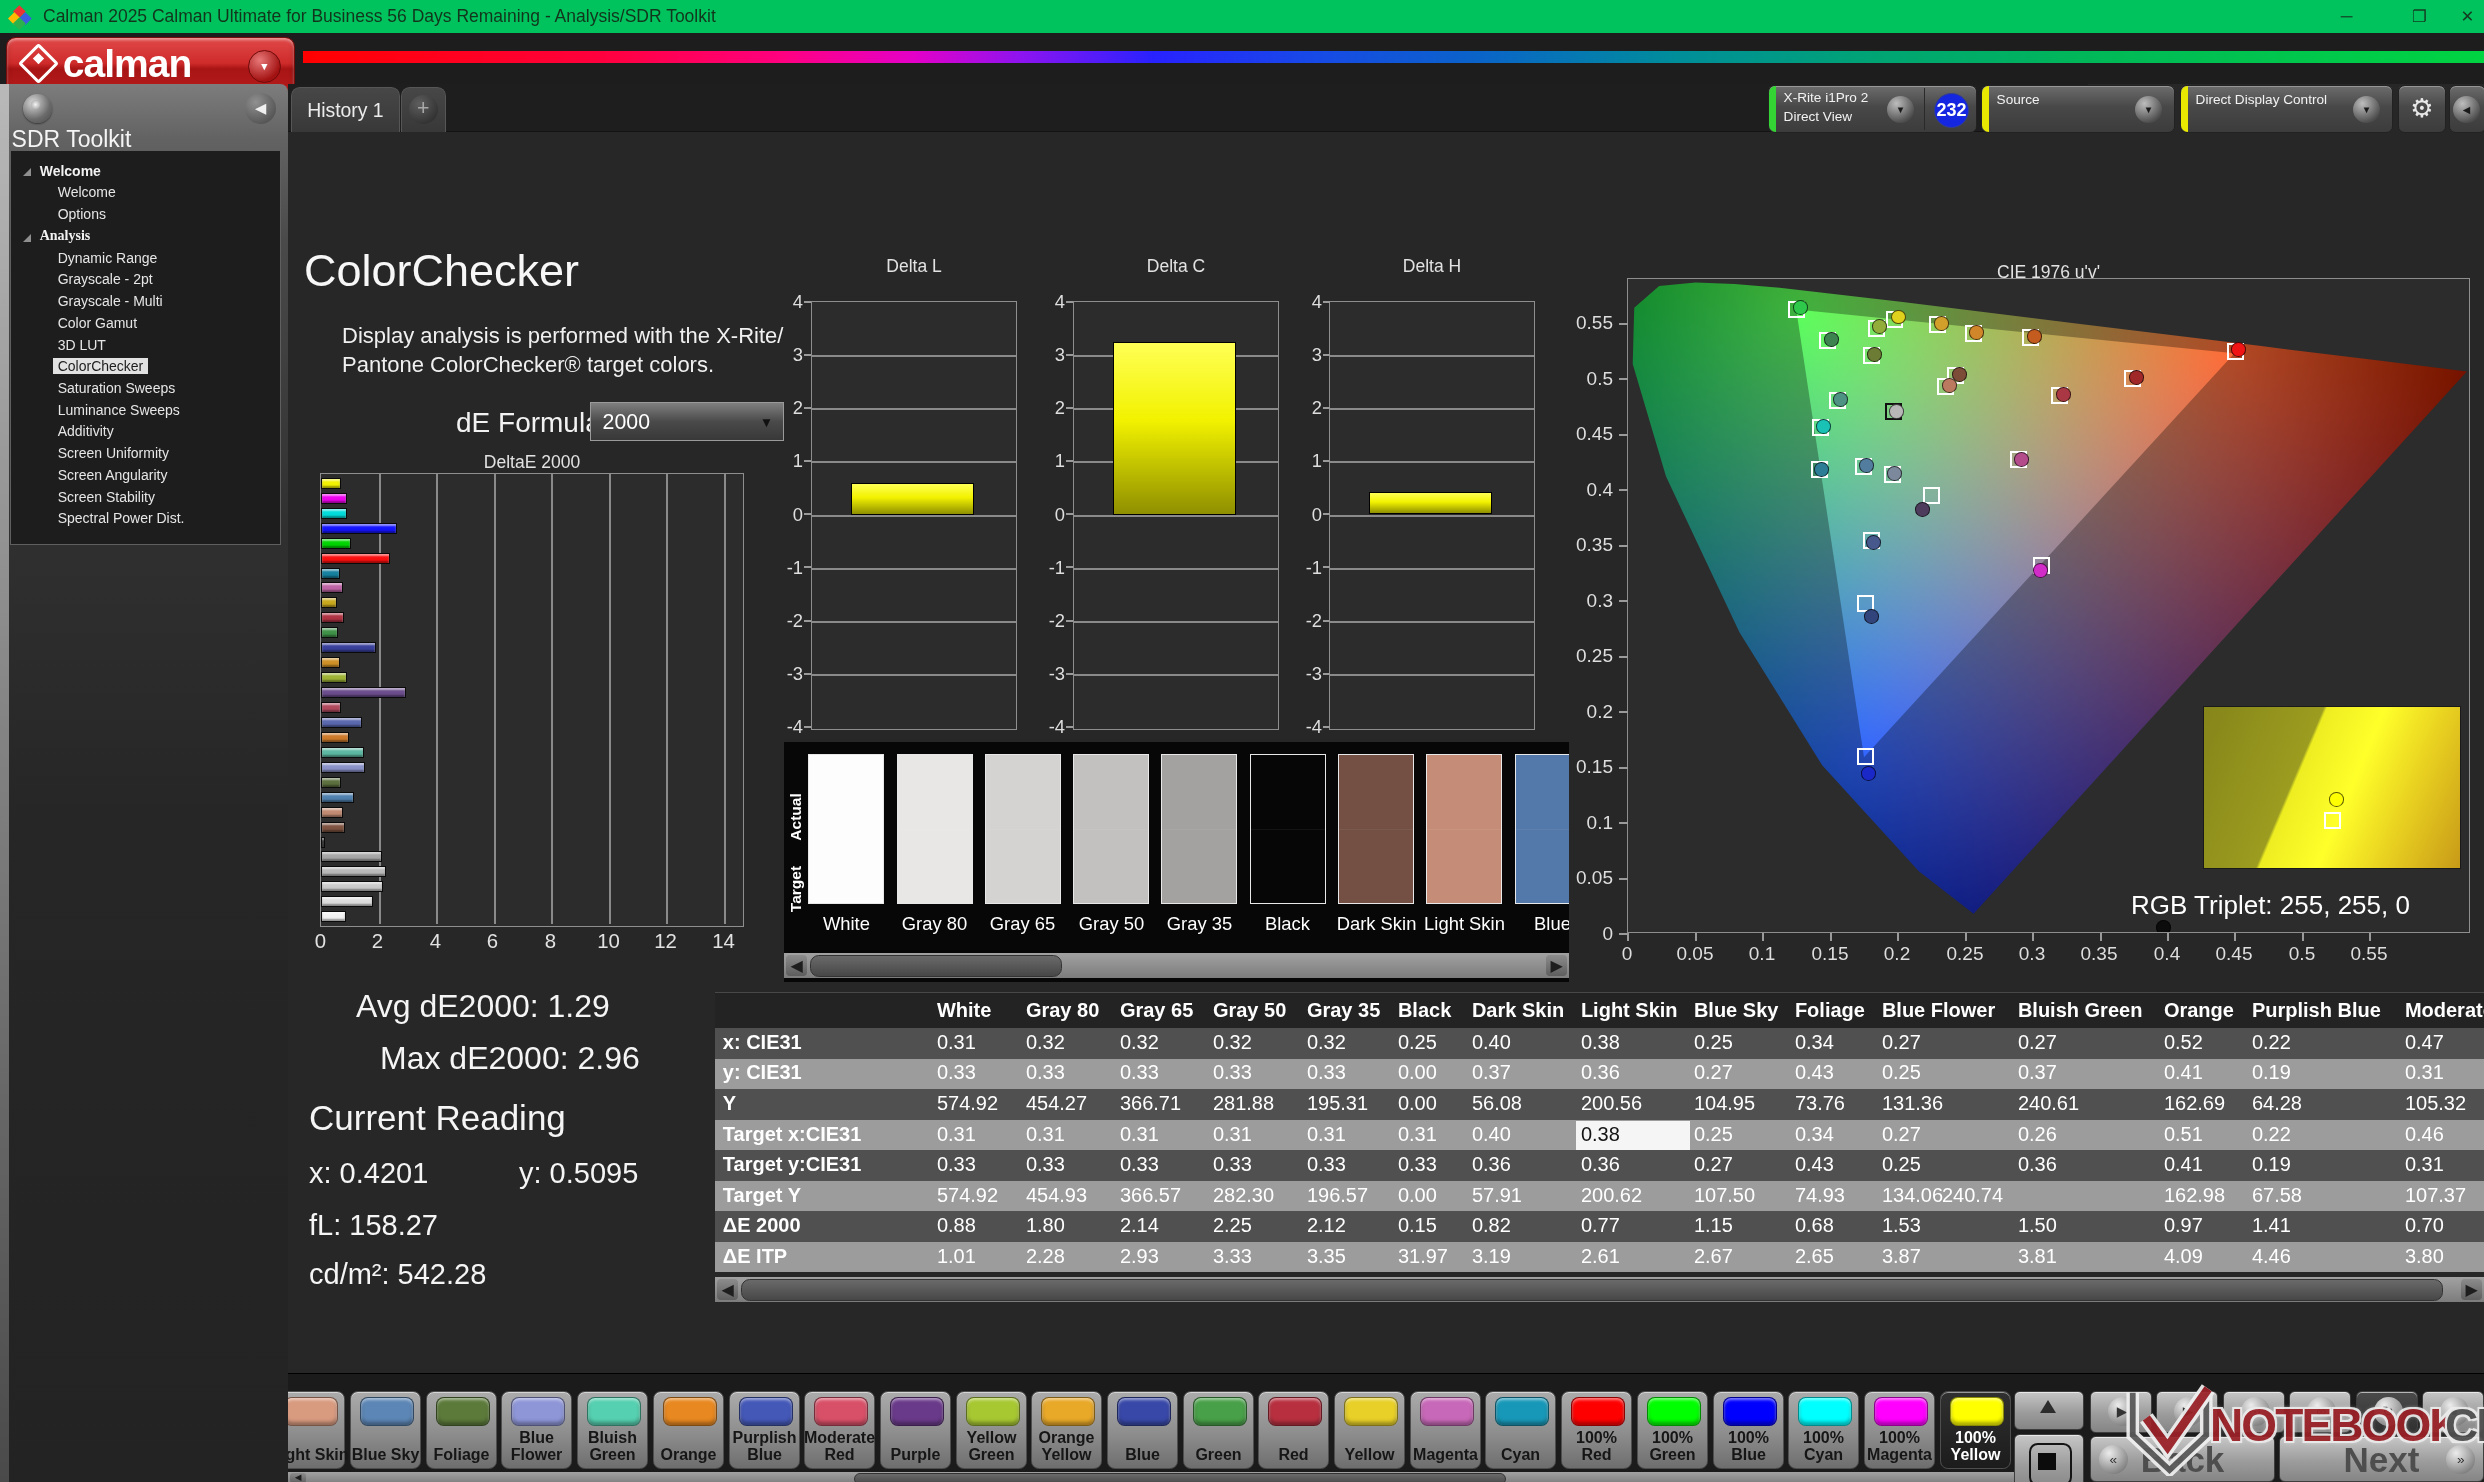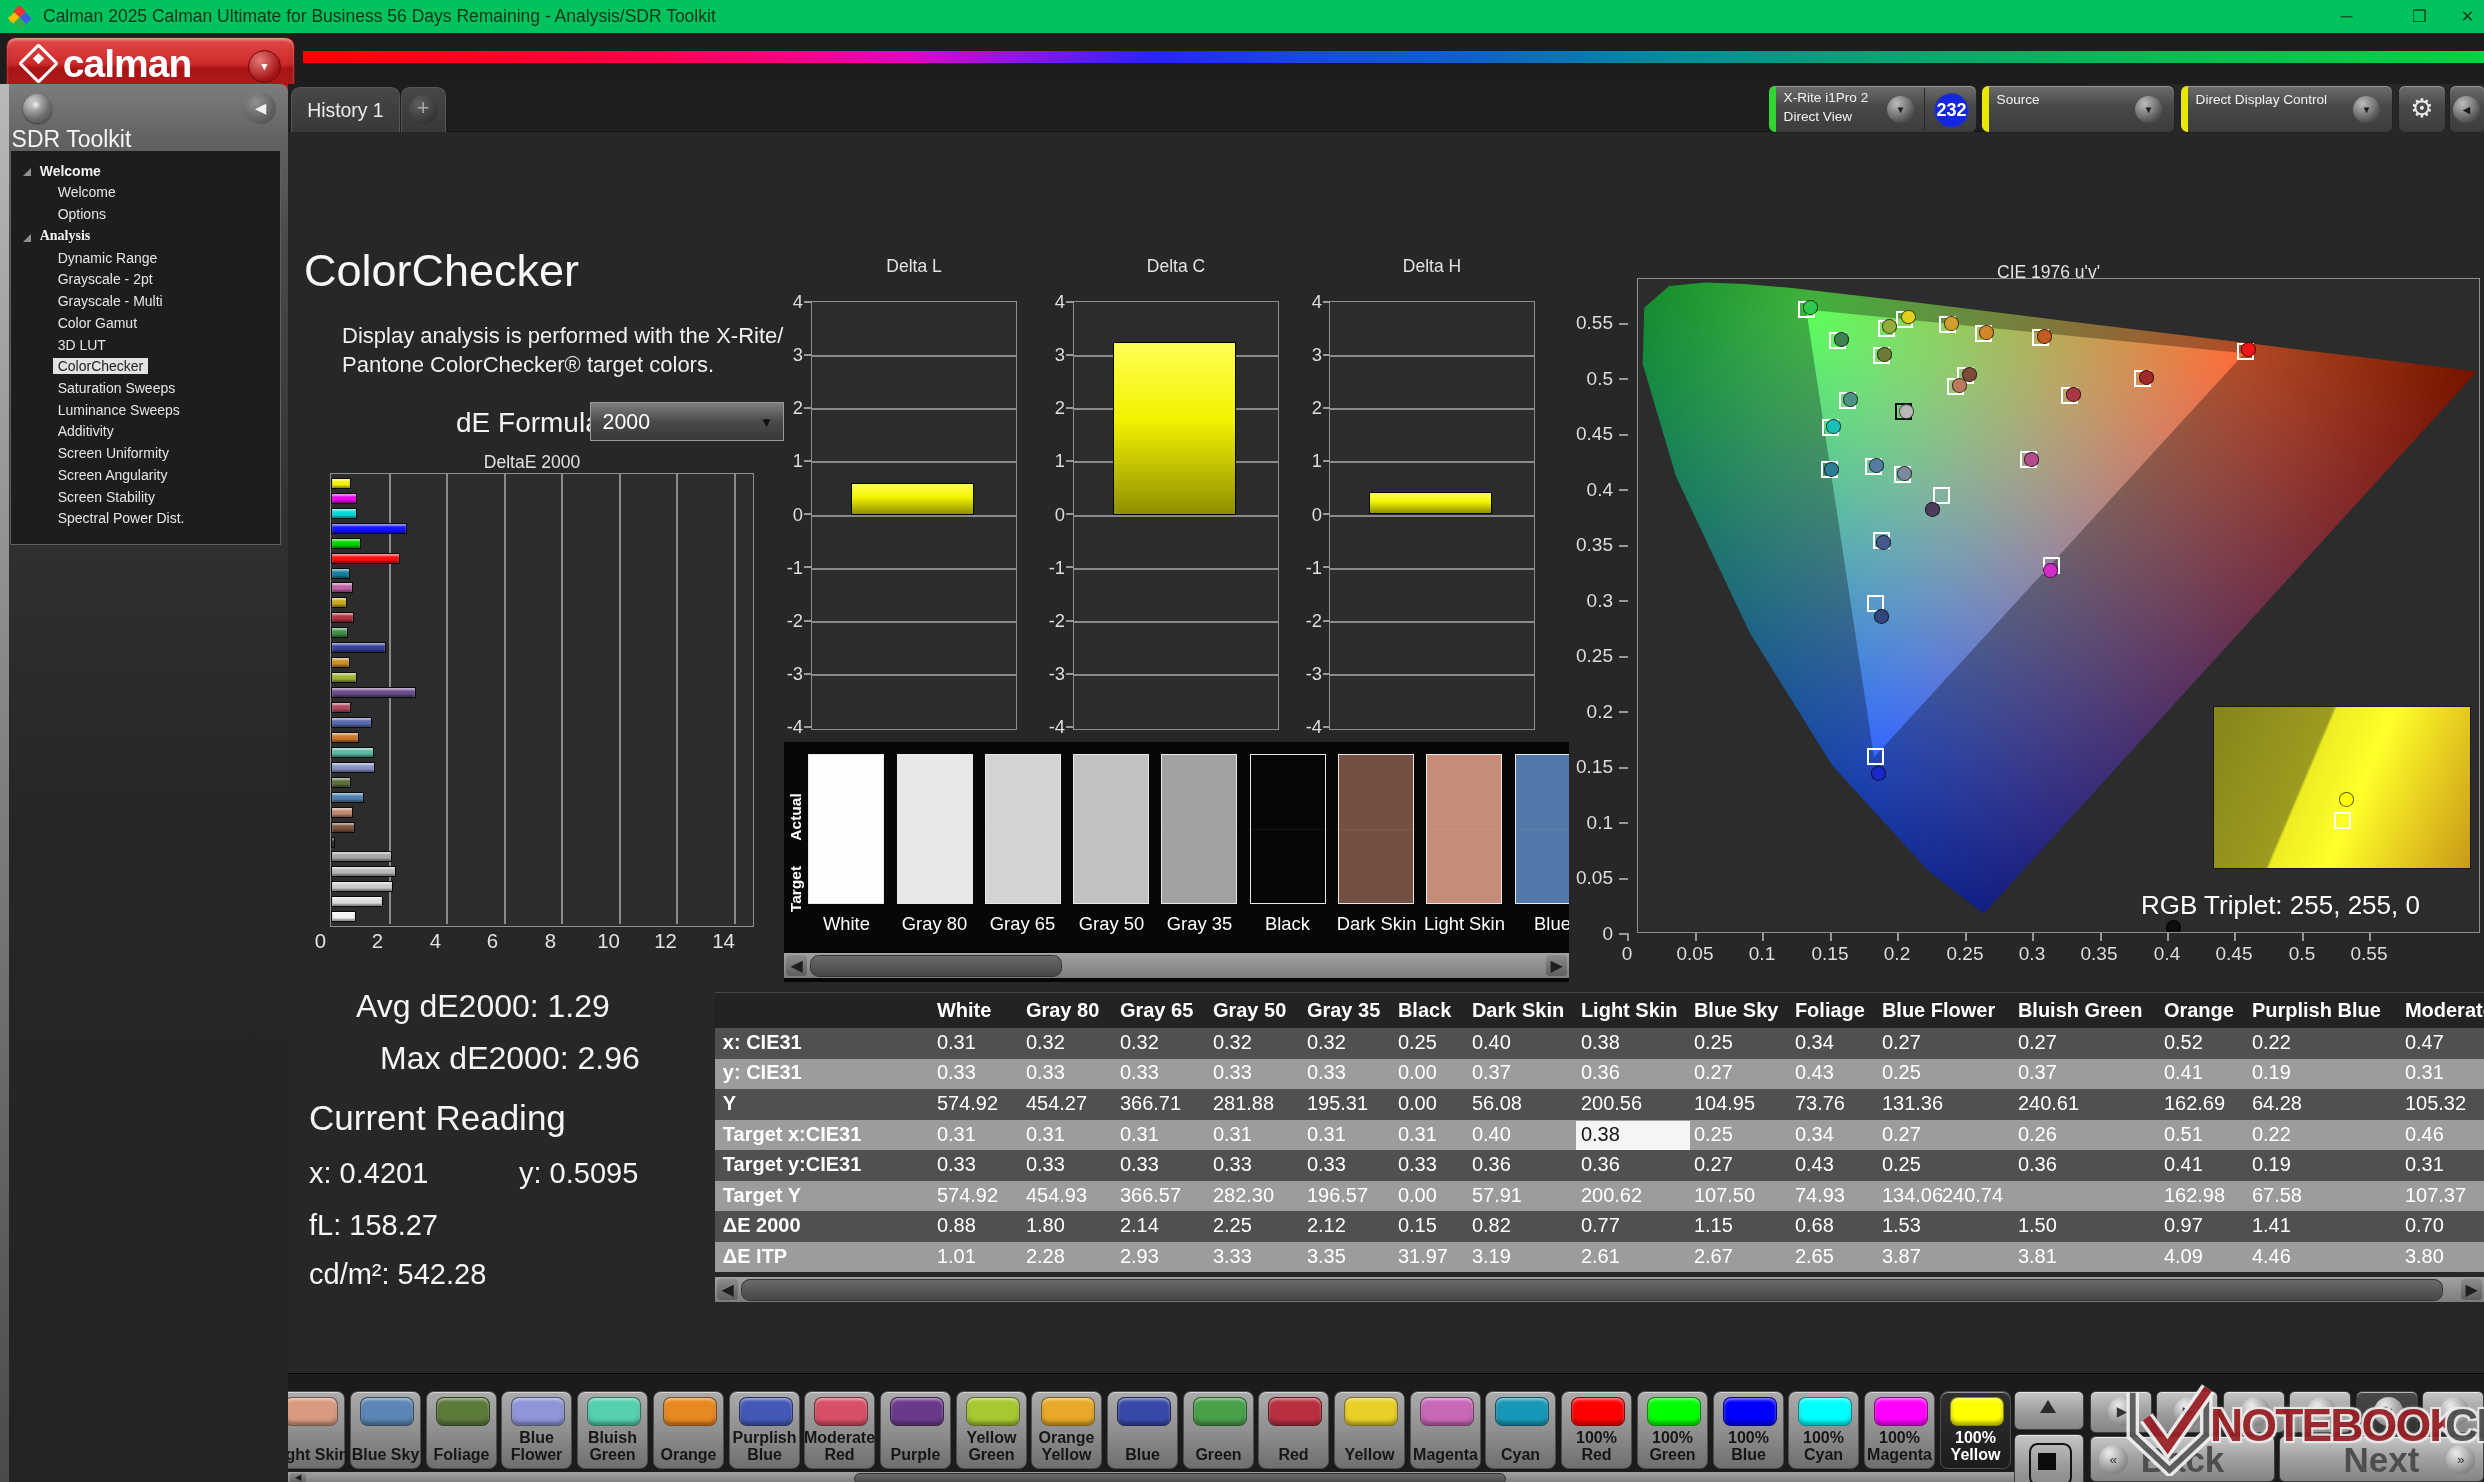--- a/index.html
+++ b/index.html
@@ -66,21 +66,21 @@
   .trow.child span{position:absolute;left:47px;}
   .trow.sel span{background:#e2e2e2;color:#1e1e1e;padding:0 4.9px;margin-left:-4.9px;}
   
   #h1{left:304px;top:245px;font-size:45px;color:#f7f7f7;letter-spacing:0;}
   .desc{left:342px;font-size:22px;color:#f0f0f0;}
   #formula-lab{left:437px;top:407px;font-size:28px;color:#f2f2f2;margin-left:19px;}
   #formula-dd{left:590px;top:402px;width:194px;height:39px;border:1px solid #9a9a9a;
     background:linear-gradient(180deg,#7f7f7f,#4a4a4a 50%,#383838);color:#fff;font-size:21.3px;line-height:39px;padding-left:11.6px;box-sizing:border-box;}
   #formula-dd .arr{position:absolute;right:9.7px;top:0;color:#111;font-size:13.6px;line-height:39px;}
   .charttitle{font-size:17.5px;color:#e2e2e2;text-align:center;}
-  .plot{background:#2c2c2c;border:1.9px solid #8e8e8e;box-sizing:border-box;margin-left:10px;}
+  .plot{background:#2c2c2c;border:1.9px solid #8e8e8e;box-sizing:border-box;}
   .stat{color:#f5f5f5;}
   
   #strip{left:784px;top:742px;width:785px;height:240px;background:#070707;overflow:hidden;}
   .vlab{position:absolute;left:-25px;width:74px;text-align:center;font-size:15.5px;font-weight:700;color:#fff;transform:rotate(-90deg);}
   .sw{position:absolute;top:11.6px;width:76px;height:150px;border:1px solid #e8e8e8;box-sizing:border-box;}
   .sw i{position:absolute;left:0;right:0;top:50%;height:1px;background:rgba(255,255,255,.06);}
   .swlab{position:absolute;top:171px;width:115px;text-align:center;font-size:18.4px;color:#fff;}
   .sbar{background:linear-gradient(180deg,#a2a2a2,#7c7c7c);}
   .sthumb{background:linear-gradient(180deg,#6a6a6a,#474747);border-radius:8.7px;border:1px solid #333;}
   .sarr{background:linear-gradient(180deg,#8c8c8c,#5e5e5e);color:#1e1e1e;text-align:center;}

